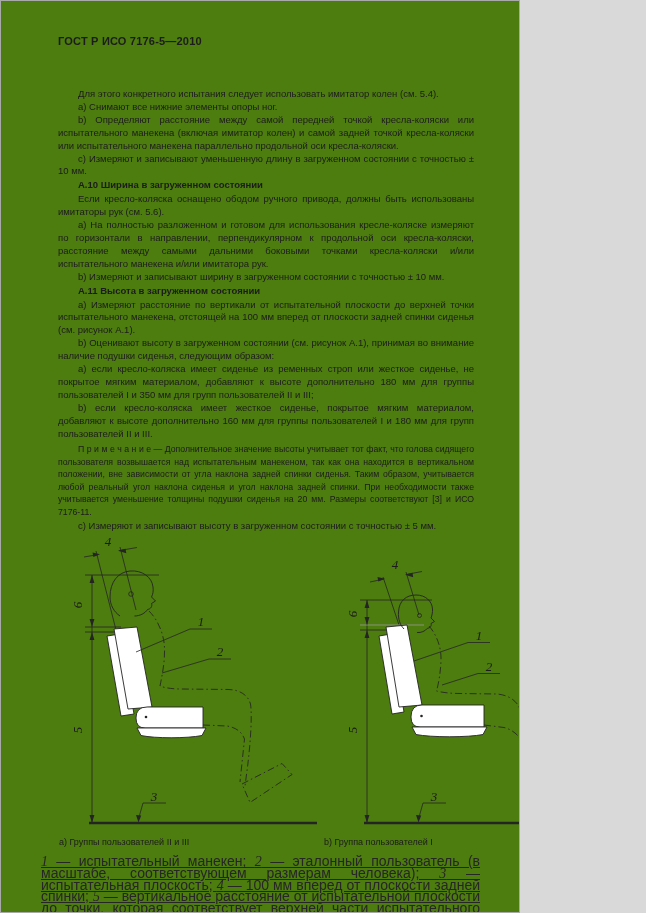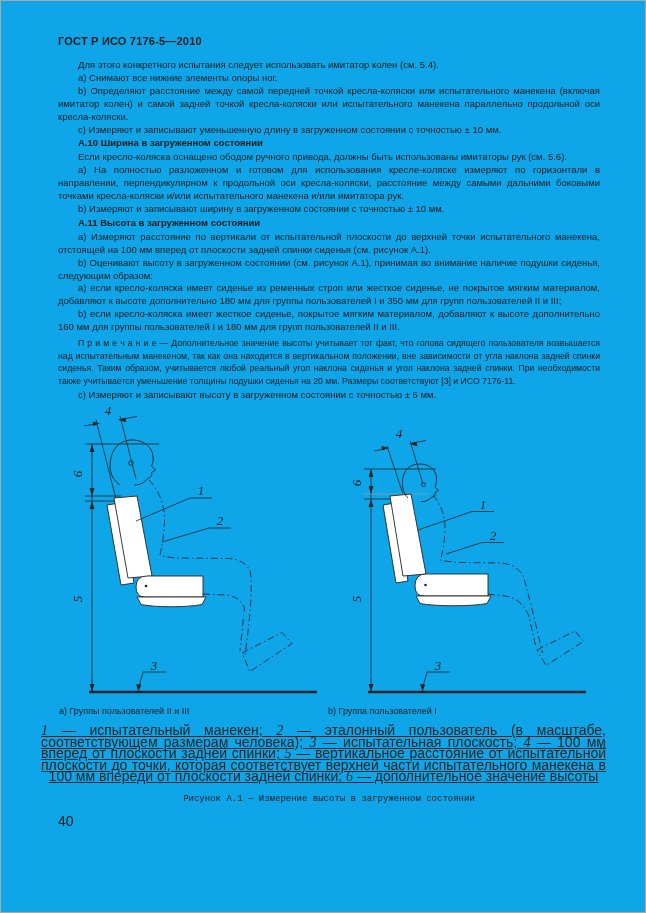--- a/index.html
+++ b/index.html
@@ -1,24 +1,24 @@
 <!DOCTYPE html>
 <html><head>
 <meta charset="utf-8">
 <style>
   html,body{margin:0;padding:0;background:#d9d9d9;}
   .page{
-    width:646px;height:913px;background:#0ea5e9;box-sizing:border-box;
+    width:520px;height:913px;background:#4d7c0f;box-sizing:border-box;
     border:1px solid #a9a9a9;
     padding:34px 45px 0 57px;
     font-family:"Liberation Sans",sans-serif;color:#1c1c1c;
     position:relative;overflow:hidden;
   }
   .doc-header{font-weight:bold;font-size:11px;letter-spacing:.2px;}
-  .body-text{margin-top:12px;}
+  .body-text{margin-top:41px;}
   p.para{margin:0;font-size:9.5px;line-height:12.9px;text-align:justify;text-indent:20px;}
   p.head{font-weight:bold;margin-top:1px;margin-bottom:1px;}
   p.note{font-size:8.7px;line-height:12.5px;margin-top:3px;margin-bottom:2px;}
   .figures{display:flex;margin-top:2px;}
   .figure-block{}
   .figure-block.fa{width:268px;margin-left:1px;}
   .figure-block.fb{width:274px;margin-left:3px;}
   .figure-block svg{display:block;}
   .fig-caption{text-align:left;font-size:9px;margin-top:2px;}
   .legend{

